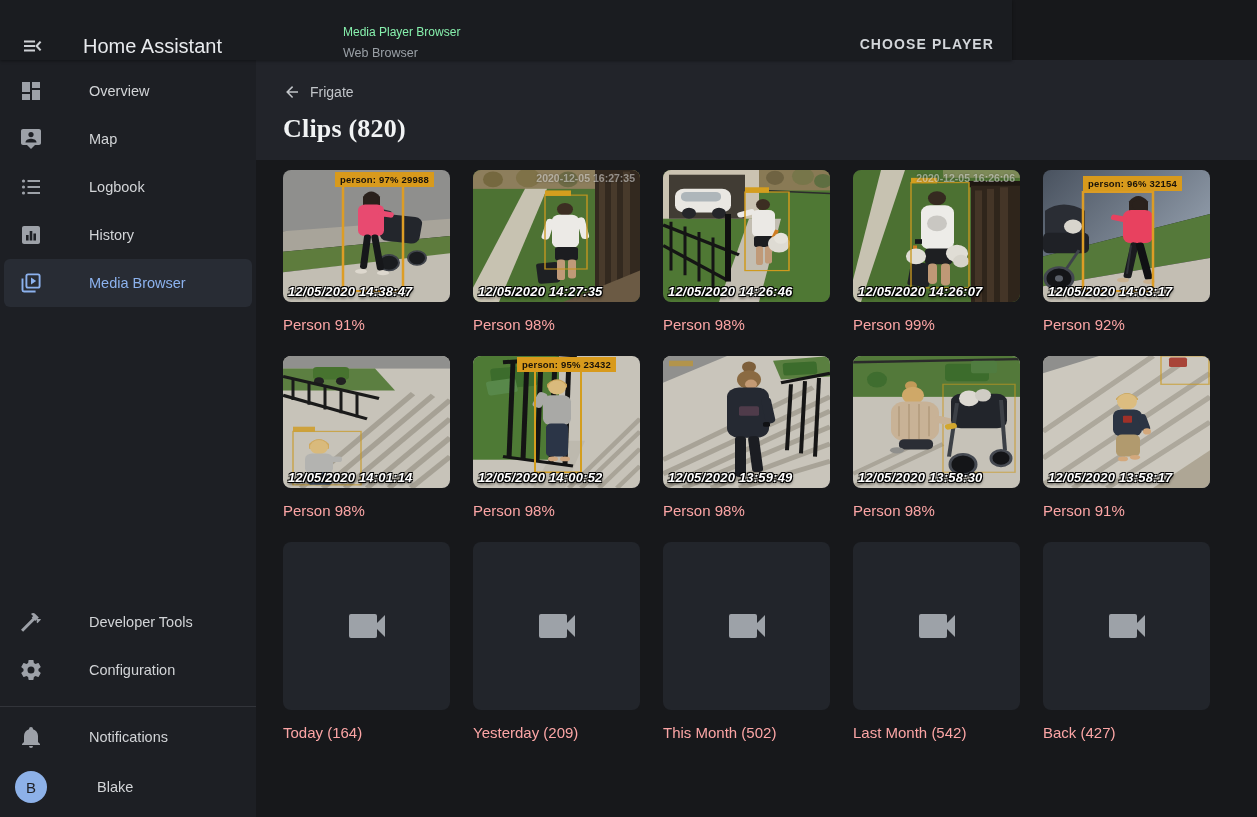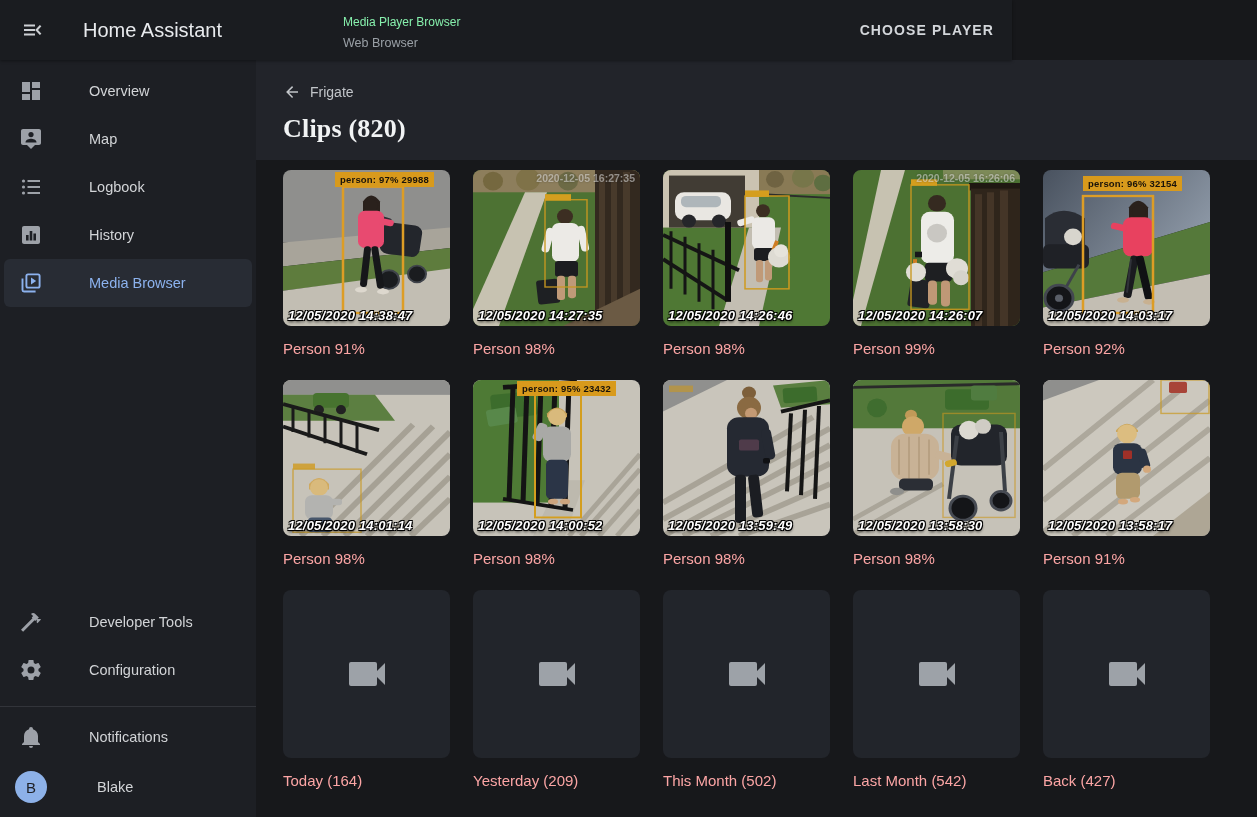--- a/index.html
+++ b/index.html
@@ -6,21 +6,21 @@
   html,body { margin:0; padding:0; }
   body {
     width:1257px; height:817px; overflow:hidden;
     background:#17181b;
     font-family:"Liberation Sans", sans-serif;
     color:#e8eaed;
   }
   
   .topbar {
     position:fixed; top:0; left:0; width:1012px; height:60px;
-    background:#1a1c20; display:flex; align-items:center; z-index:20;
+    background:#1a1c20; display:flex; align-items:flex-end; z-index:20;
     box-shadow:0 1px 3px rgba(0,0,0,.4);
   }
   .topbar-left { width:256px; flex-shrink:0; display:flex; align-items:center; }
   .menu-btn { width:28px; height:28px; margin-left:18px; padding:2px; background:none; border:none; color:#cdd0d4; cursor:pointer; }
   .app-title { margin-left:37px; font-size:20px; color:#e8eaed; white-space:nowrap; }
   .topbar-center { flex:1; padding-left:87px; min-width:0; }
   .mb-title { font-size:12px; line-height:24px; color:#86efac; }
   .mb-subtitle { font-size:12.5px; color:#9aa0a6; margin-top:2px; }
   .choose-player { margin-right:10px; padding:8px 8px; background:none; border:none; cursor:pointer;
     color:#d3d6da; font-size:14px; font-weight:700; letter-spacing:1.1px; font-family:inherit; white-space:nowrap; }
@@ -46,21 +46,21 @@
   .main { position:absolute; left:256px; top:60px; width:1001px; bottom:0; }
   .content-header { height:100px; background:#22242a; padding-left:27px; }
   .breadcrumb { display:inline-flex; align-items:center; gap:9px; padding-top:23px;
     color:#c2c5c9; font-size:14px; cursor:pointer; }
   .breadcrumb .bicon { width:18px; height:18px; color:#c2c5c9; }
   .content-title { font-size:26px; font-weight:700; color:#f1f3f4; margin-top:9px; letter-spacing:.2px;font-family:Liberation Serif, serif; }
   .content-body { position:absolute; top:100px; left:0; right:0; bottom:0; background:#17181b;
     overflow:hidden; padding:10px 0 0 27px; }
   .grid { display:grid; grid-template-columns:repeat(5,167px); column-gap:23px; }
   .card { width:167px; cursor:pointer; }
-  .thumb { position:relative; width:167px; height:156px; border-radius:8px; overflow:hidden; background:#202227; }
+  .thumb { position:relative; width:167px; height:132px; border-radius:8px; overflow:hidden; background:#202227; }
   .thumb svg.scene { position:absolute; inset:0; width:100%; height:100%; display:block; }
   .ts { position:absolute; left:5px; bottom:3px; font-size:13px; font-weight:700; font-style:italic;
     color:#fff; letter-spacing:.2px; white-space:nowrap;
     text-shadow:-1px -1px 0 #000, 1px -1px 0 #000, -1px 1px 0 #000, 1px 1px 0 #000, 0 2px 3px rgba(0,0,0,.8); }
   .det-tag { position:absolute; background:#d89a1c; color:#18120a; font-size:9.5px; font-weight:700;
     padding:2px 5px; white-space:nowrap; letter-spacing:.2px; }
   .osd { position:absolute; top:2px; right:5px; font-size:10.5px; font-weight:700;
     color:rgba(255,255,255,.48); white-space:nowrap; text-shadow:0 0 2px rgba(0,0,0,.35); }
   .card-label { margin:12px 0 20px 0; font-size:15px; line-height:22px; color:#fca5a5; }
   .folder-thumb { width:167px; height:168px; border-radius:8px; background:#22252b;

